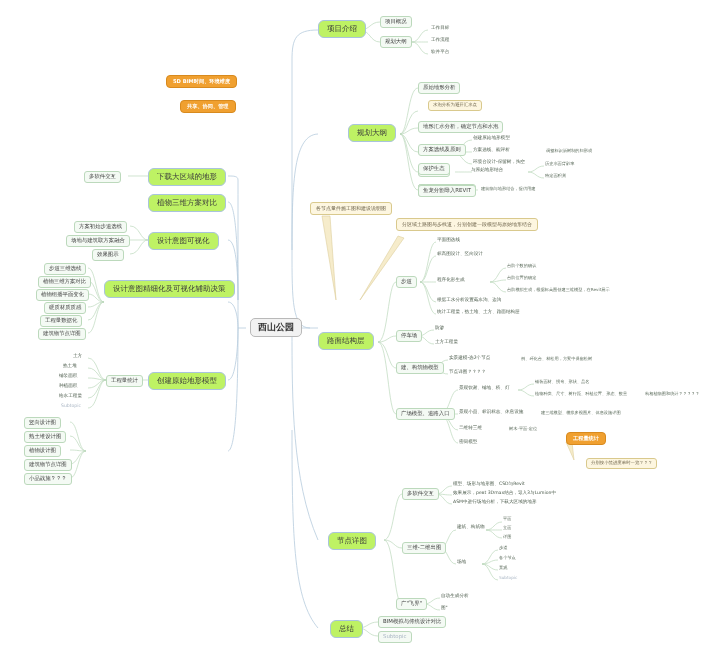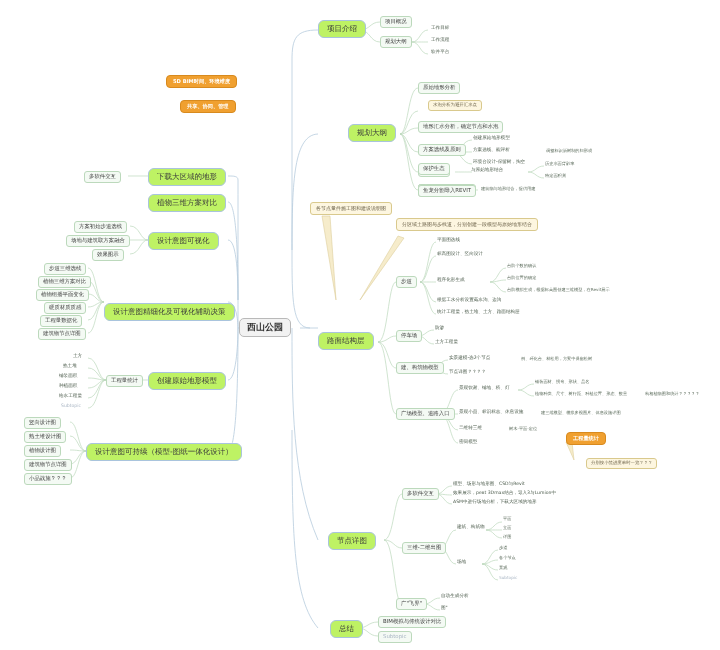--- a/index.html
+++ b/index.html
@@ -180,58 +180,57 @@
     <path d="M358 628 C 368 628, 368 636, 378 636"></path>
   </g>
 
   <g fill="#f6eccb" stroke="#ddcf9c" stroke-width="0.6">
     <path d="M322 216 L336 300 L330 216 Z"></path>
     <path d="M398 236 L360 300 L404 238 Z"></path>
     <path d="M566 442 L574 460 L572 442 Z"></path>
   </g>
 </svg>
 
-<div class="node n-root" style="left:239px;top:318px;">西山公园</div>
+<div class="node n-root" style="left:250px;top:318px;">西山公园</div>
 
 <div class="node n-orange" style="left:166px;top:75px;">5D BIM时间、环境维度</div>
 <div class="node n-orange" style="left:180px;top:100px;">共享、协同、管理</div>
 
 <div class="node n-beige" style="left:310px;top:202px;">各节点量件施工图和建设说明图</div>
 <div class="node n-beige" style="left:396px;top:218px;">分区域土路图与步线道，分别创建一段模型与原始地形结合</div>
 <div class="node n-orange" style="left:566px;top:432px;">工程量统计</div>
 <div class="node n-beige-sm" style="left:586px;top:458px;">分别按小范进度单时一览？？？</div>
 
 <div class="node n-l1" style="left:148px;top:168px;">下载大区域的地形</div>
 <div class="node n-l2" style="left:84px;top:171px;">多软件交互</div>
 
 <div class="node n-l1" style="left:148px;top:194px;">植物三维方案对比</div>
 
 <div class="node n-l1" style="left:148px;top:232px;">设计意图可视化</div>
 <div class="node n-l2" style="left:74px;top:221px;">方案初始步道选线</div>
 <div class="node n-l2" style="left:66px;top:235px;">场地与建筑取方案融合</div>
 <div class="node n-l2" style="left:92px;top:249px;">效果图示</div>
 
-<div class="node n-l1" style="left:104px;top:303px;">设计意图精细化及可视化辅助决策</div>
+<div class="node n-l1" style="left:104px;top:280px;">设计意图精细化及可视化辅助决策</div>
 <div class="node n-l2" style="left:44px;top:263px;">步道三维选线</div>
 <div class="node n-l2" style="left:38px;top:276px;">植物三维方案对比</div>
 <div class="node n-l2" style="left:36px;top:289px;">植物组播平面变化</div>
 <div class="node n-l2" style="left:44px;top:302px;">硬质材质质感</div>
 <div class="node n-l2" style="left:40px;top:315px;">工程量数据化</div>
 <div class="node n-l2" style="left:38px;top:328px;">建筑物节点详图</div>
 
 <div class="node n-l1" style="left:148px;top:372px;">创建原始地形模型</div>
 <div class="node n-l2" style="left:106px;top:375px;">工程量统计</div>
 <div class="node n-l3" style="left:72px;top:354px;">土方</div>
 <div class="node n-l3" style="left:62px;top:364px;">熟土堆</div>
 <div class="node n-l3" style="left:58px;top:374px;">铺装面积</div>
 <div class="node n-l3" style="left:58px;top:384px;">种植面积</div>
 <div class="node n-l3" style="left:58px;top:394px;">给水工程量</div>
 <div class="node n-l3 n-sub" style="left:60px;top:404px;">Subtopic</div>
 
-<div class="node n-l1" style="left:86px;top:443px;">设计意图可持续（模型-图纸一体化设计）</div>
 <div class="node n-l2" style="left:24px;top:417px;">竖向设计图</div>
 <div class="node n-l2" style="left:24px;top:431px;">熟土堆设计图</div>
 <div class="node n-l2" style="left:24px;top:445px;">植物设计图</div>
 <div class="node n-l2" style="left:24px;top:459px;">建筑物节点详图</div>
 <div class="node n-l2" style="left:24px;top:473px;">小品战施？？？</div>
 
 <div class="node n-l1" style="left:318px;top:20px;">项目介绍</div>
 <div class="node n-l2" style="left:380px;top:16px;">项目概况</div>
 <div class="node n-l2" style="left:380px;top:36px;">规划大纲</div>
 <div class="node n-l3" style="left:430px;top:26px;">工作目标</div>

